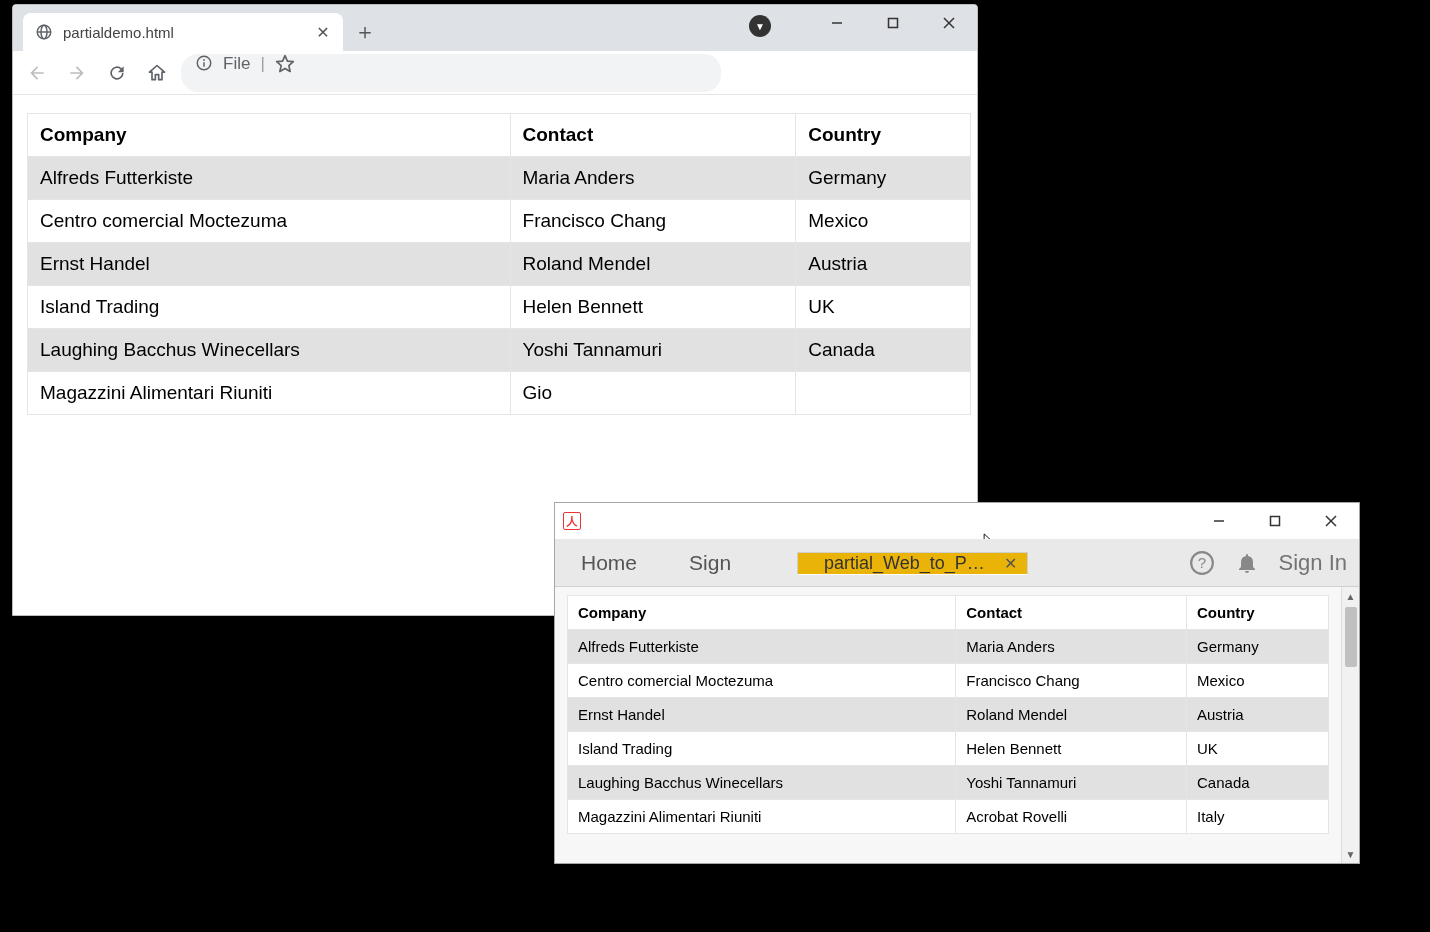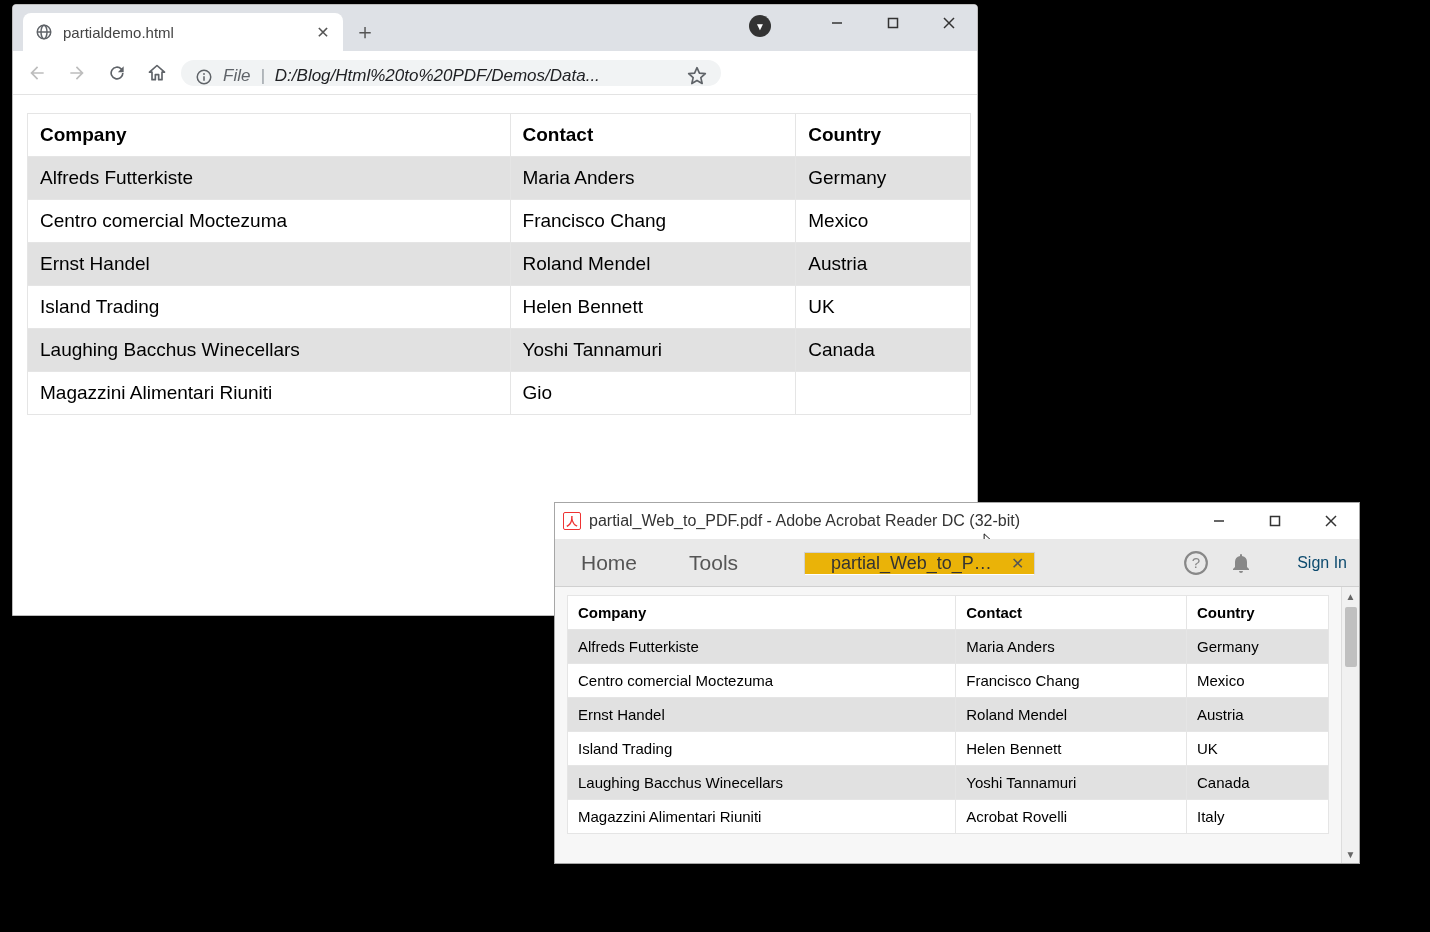--- a/index.html
+++ b/index.html
@@ -92,30 +92,29 @@
   .nav-btn {
     width: 32px; height: 32px;
     display: flex; align-items: center; justify-content: center;
     color: #5f6368;
     border-radius: 50%;
   }
   .nav-btn.disabled { color: #bdbdbd; }
   .omnibox {
     flex: 0 0 auto;
     width: 540px;
-    height: 26px;
+    height: 38px;
     background: #f1f3f4;
     border-radius: 17px;
     display: flex;
-    align-items: flex-end;
+    align-items: flex-start;
     padding: 0 14px;
     gap: 10px;
     color: #3c4043;
     font-size: 17px;
-    font-style: italic;
   }
   .omnibox .info-icon {
     width: 18px; height: 18px; flex: 0 0 auto;
   }
   .omnibox .prefix { color: #5f6368; }
   .omnibox .sep { color: #9aa0a6; }
   .omnibox .url { color: #202124; flex: 1; overflow: hidden; white-space: nowrap; text-overflow: ellipsis; }
   .omnibox .star { color: #5f6368; }
 
   .page-content {
@@ -210,21 +209,21 @@
   }
   .acrobat-tab.doc .docname { max-width: 170px; overflow: hidden; white-space: nowrap; text-overflow: ellipsis; font-size: 18px; color: #333; }
   .acrobat-tab.doc .closex { font-size: 16px; color: #555; }
   .acrobat-right {
     position: absolute; right: 12px; top: 0;
     height: 48px; display: flex; align-items: center; gap: 20px;
   }
   .acrobat-right .icon {
     color: #888;
   }
-  .acrobat-right .signin { font-size: 16px; color: #0c4a6e; margin-left: 24px; }
+  .acrobat-right .signin { font-size: 22px; color: #737373; }
 
   .acrobat-body {
     flex: 1;
     display: flex;
     background: #f7f7f7;
     overflow: hidden;
   }
   .acrobat-doc {
     flex: 1;
     padding: 8px 12px;
@@ -324,21 +323,20 @@
     <div class="omnibox">
       <span class="info-icon">
         <svg viewBox="0 0 24 24" width="18" height="18">
             <circle cx="12" cy="12" r="9" fill="none" stroke="#5f6368" stroke-width="2"></circle>
             <circle cx="12" cy="8" r="1.2" fill="#5f6368"></circle>
             <rect x="11" y="11" width="2" height="6" fill="#5f6368"></rect>
           </svg>
       </span>
       <span class="prefix">File</span>
       <span class="sep">|</span>
-      <span class="url">D:/Blog/Html%20to%20PDF/Demos/Data...</span>
       <span class="star">
         <svg width="20" height="20" viewBox="0 0 24 24">
             <path d="M12 17.3l-6.2 3.7 1.6-7L2 9.2l7.1-.6L12 2l2.9 6.6 7.1.6-5.4 4.8 1.6 7z" fill="none" stroke="#5f6368" stroke-width="2" stroke-linejoin="round"></path>
           </svg>
       </span>
     </div>
   </div>
 
   <div class="page-content">
     <table class="demo">
@@ -381,21 +379,20 @@
           <td></td>
         </tr>
       </tbody>
     </table>
   </div>
 </div>
 
 <div class="acrobat-window">
   <div class="acrobat-titlebar">
     <span class="pdf-icon">人</span>
-    <span class="title">partial_Web_to_PDF.pdf - Adobe Acrobat Reader DC (32-bit)</span>
     <div class="win-controls">
       <div class="win-btn">
         <svg width="12" height="12">
             <line x1="1" y1="6" x2="11" y2="6" stroke="#333" stroke-width="1.5"></line>
           </svg>
       </div>
       <div class="win-btn">
         <svg width="12" height="12">
             <rect x="1.5" y="1.5" width="9" height="9" fill="none" stroke="#333" stroke-width="1.5"></rect>
           </svg>
@@ -409,21 +406,21 @@
     </div>
     <span class="cursor">
       <svg viewBox="0 0 16 22" width="15" height="20">
           <path d="M1 1 L1 16 L5 13 L8 20 L11 19 L8 12 L13 12 Z" fill="#fff" stroke="#000" stroke-width="1"></path>
         </svg>
     </span>
   </div>
 
   <div class="acrobat-tabs">
     <div class="acrobat-tab">Home</div>
-    <div class="acrobat-tab">Tools</div>
+    <div class="acrobat-tab">Sign</div>
     <div style="width:40px"></div>
     <div class="acrobat-tab doc">
       <span class="docname">partial_Web_to_PD...</span>
       <span class="closex">✕</span>
     </div>
     <div class="acrobat-right">
       <span class="icon">
         <svg width="26" height="26" viewBox="0 0 24 24">
             <circle cx="12" cy="12" r="10" fill="none" stroke="#888" stroke-width="2"></circle>
             <text x="12" y="17" text-anchor="middle" font-size="14" fill="#888" font-family="Arial">?</text>

